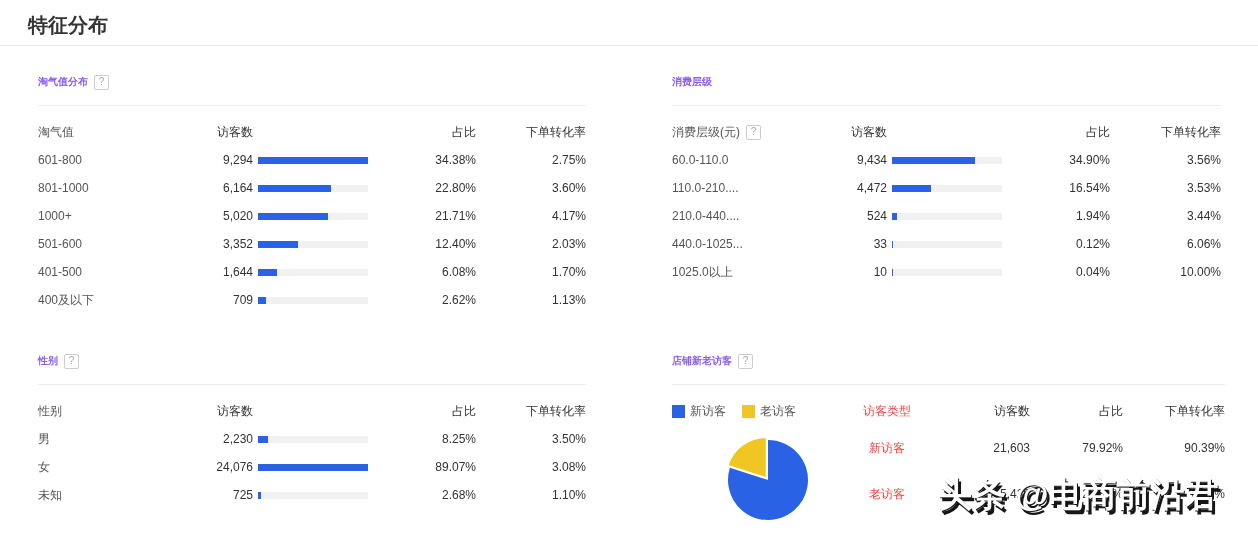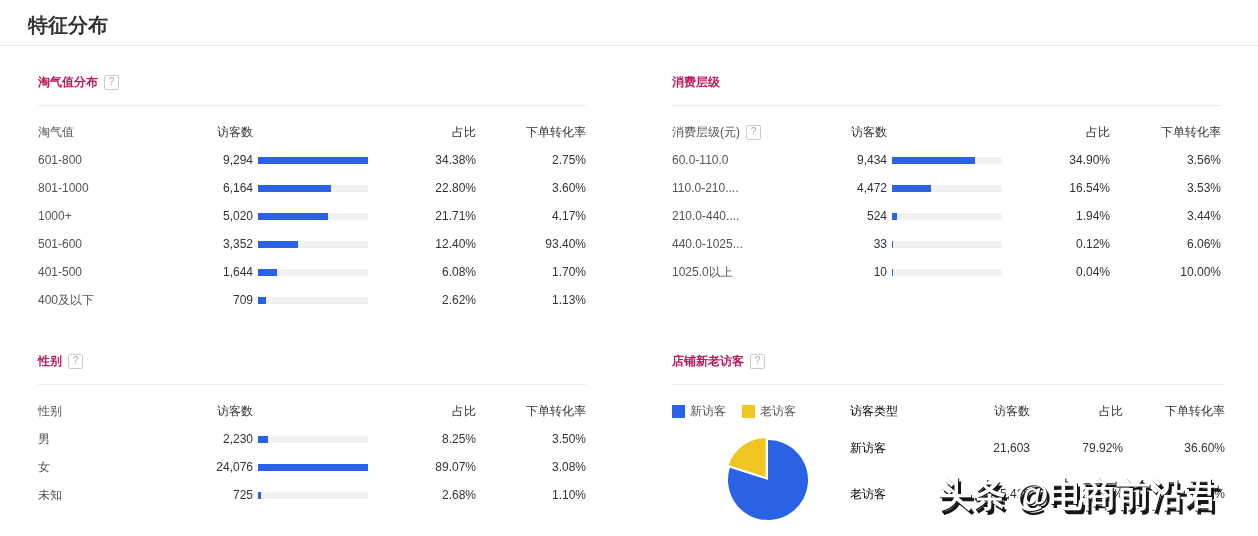--- a/index.html
+++ b/index.html
@@ -12,21 +12,21 @@
   .section-title{position:absolute;left:28px;top:12px;font-size:20px;font-weight:bold;color:#333;}
   .section-line{position:absolute;left:0;top:45px;width:1258px;height:1px;background:#e6e6e6;}
 
   .panel{position:absolute;}
   #p-taoqi{left:38px;top:72px;width:548px;}
   #p-consumption{left:672px;top:72px;width:549px;}
   #p-gender{left:38px;top:351px;width:548px;}
   #p-visitors{left:672px;top:351px;width:553px;}
 
   .p-title-row{height:20px;display:flex;align-items:center;}
-  .p-title{font-size:12px;font-weight:bold;color:#be185d;}
+  .p-title{font-size:10px;font-weight:bold;color:#8b5cf6;}
   .help{
     display:inline-block;width:13px;height:13px;line-height:12px;text-align:center;
     border:1px solid #ccc;border-radius:2px;color:#aaa;font-size:10px;font-weight:normal;
     margin-left:6px;background:#fff;cursor:pointer;flex:0 0 auto;
   }
   .p-line{height:1px;background:#ececec;margin-top:13px;}
 
   .thead{display:flex;align-items:center;height:28px;margin-top:12px;color:#9b9b9b;}
   .row{display:flex;align-items:center;height:28px;}
 
@@ -42,21 +42,21 @@
 
   .v-body{display:flex;margin-top:12px;}
   .v-left{flex:0 0 178px;}
   .legend{height:28px;display:flex;align-items:center;}
   .leg-item{display:inline-flex;align-items:center;margin-right:16px;cursor:pointer;color:#555;}
   .sw{display:inline-block;width:13px;height:13px;margin-right:5px;}
   .pie{display:block;margin:13px 0 0 54px;}
   .v-table{flex:1;}
   .v-table .thead{margin-top:0;}
   .v-row{display:flex;align-items:center;height:46px;}
-  .vc-type{flex:0 0 74px;text-align:left;color:#000000;}
+  .vc-type{flex:0 0 74px;text-align:center;color:#ef4444;}
   .vc-vis{flex:0 0 106px;text-align:right;color:#333;}
   .vc-share{flex:1;text-align:right;color:#333;}
   .vc-conv{flex:0 0 102px;text-align:right;color:#333;}
 
   .watermark{
     position:absolute;left:938px;top:472px;white-space:nowrap;
     font-size:34px;font-weight:bold;color:#fff;
     text-shadow:3px 4px 0 #161616,1px 1px 0 #161616;
   }
 </style>
@@ -115,21 +115,21 @@
       </div>
       <div class="row">
         <span class="c-label">501-600</span>
         <span class="c-val">3,352</span>
         <span class="c-bar">
           <span class="track">
             <span class="fill" style="width: 36.1%; background: rgb(42, 98, 230);"></span>
           </span>
         </span>
         <span class="c-share">12.40%</span>
-        <span class="c-conv">93.40%</span>
+        <span class="c-conv">2.03%</span>
       </div>
       <div class="row">
         <span class="c-label">401-500</span>
         <span class="c-val">1,644</span>
         <span class="c-bar">
           <span class="track">
             <span class="fill" style="width: 17.7%; background: rgb(42, 98, 230);"></span>
           </span>
         </span>
         <span class="c-share">6.08%</span>
@@ -301,21 +301,21 @@
         <span class="vc-type">访客类型</span>
         <span class="vc-vis">访客数</span>
         <span class="vc-share">占比</span>
         <span class="vc-conv">下单转化率</span>
       </div>
       <div class="rows">
           <div class="v-row">
             <span class="vc-type">新访客</span>
             <span class="vc-vis">21,603</span>
             <span class="vc-share">79.92%</span>
-            <span class="vc-conv">36.60%</span>
+            <span class="vc-conv">90.39%</span>
           </div>
           <div class="v-row">
             <span class="vc-type">老访客</span>
             <span class="vc-vis">5,428</span>
             <span class="vc-share">20.08%</span>
             <span class="vc-conv">7.66%</span>
           </div>
         </div>
     </div>
   </div>

